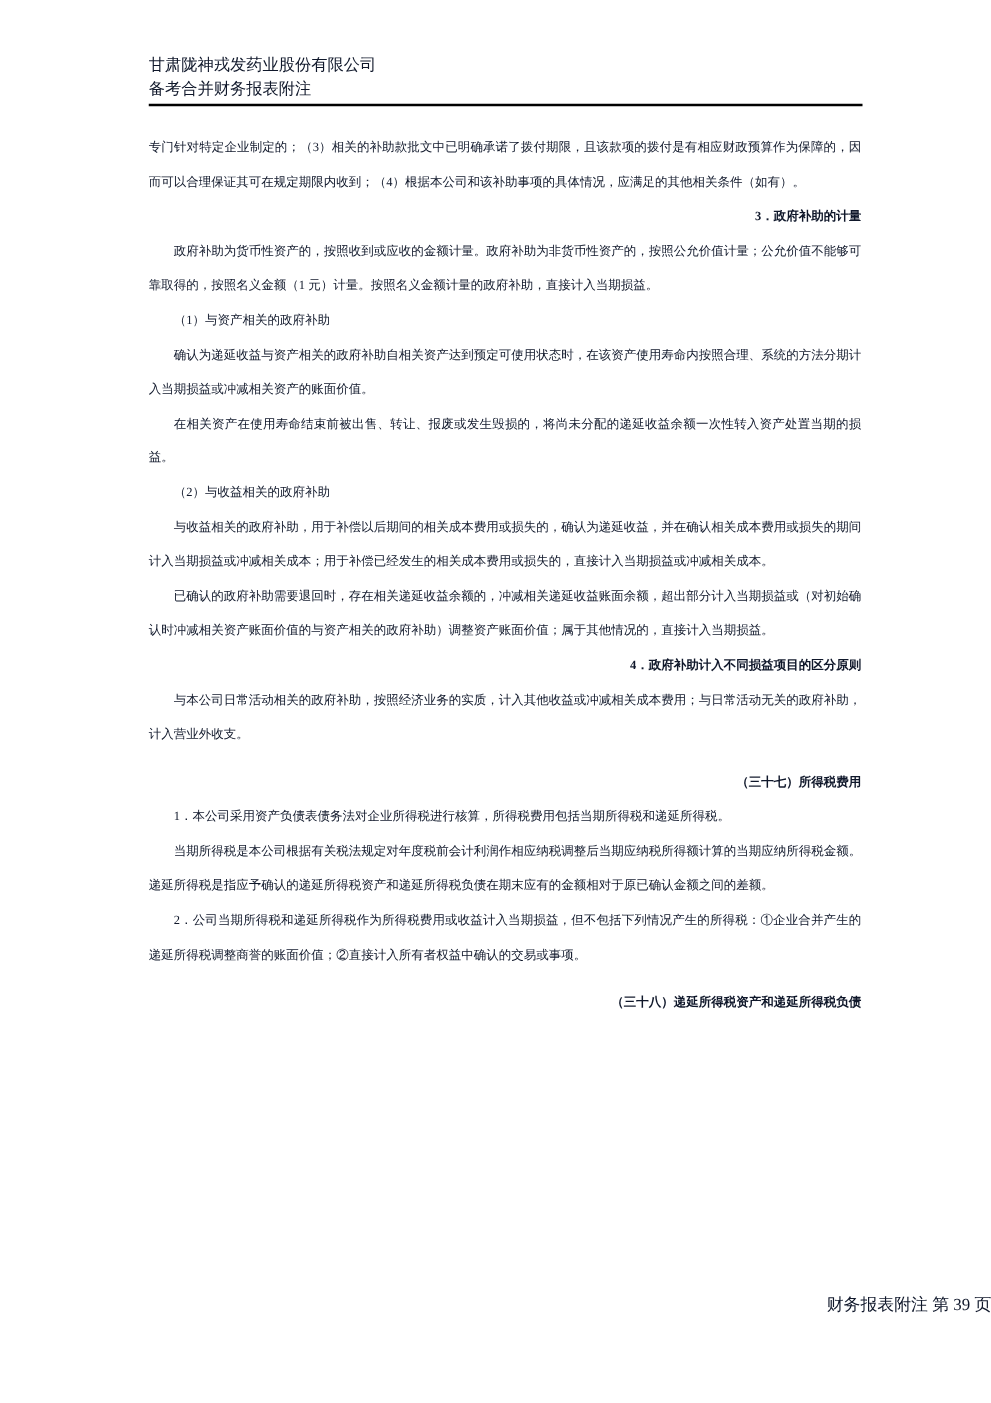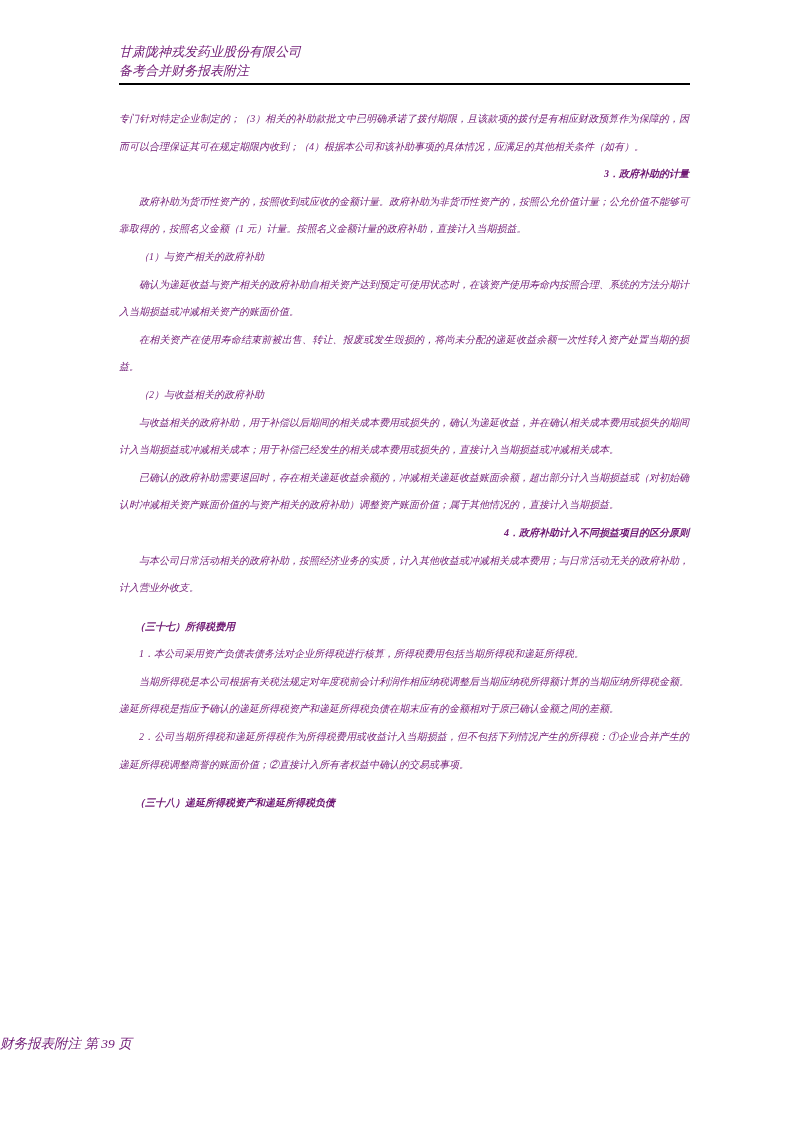--- a/index.html
+++ b/index.html
@@ -5,24 +5,23 @@
   html, body {
     margin: 0;
     padding: 0;
     background: #ffffff;
   }
   .page {
     position: relative;
     width: 793px;
     height: 1122px;
     background: #ffffff;
-    color: #701a75;
+    color: #0f172a;
     font-family: "Liberation Serif", "DejaVu Serif", serif;
     overflow: hidden;
-    font-style: italic;
   }
   .header {
     position: absolute;
     left: 119px;
     top: 42px;
     width: 571px;
     font-size: 13px;
     line-height: 19px;
     padding-bottom: 3px;
     border-bottom: 2px solid #000000;
@@ -45,29 +44,29 @@
     text-indent: 0;
   }
   .content p.num-heading {
     font-weight: 700;
     text-indent: 2em;
     text-align: right;
   }
   .content p.sec-heading {
     font-weight: 700;
     text-indent: 1.6em;
-    text-align: left;
+    text-align: right;
     margin-top: 11px;
   }
   .footer {
     position: absolute;
     top: 1034px;
     left: 0;
     width: 793px;
-    text-align: left;
+    text-align: right;
     font-size: 13.5px;
     line-height: 20px;
   }
 </style>
 </head>
 <body>
 
 <div class="page">
 
   <div class="header">

